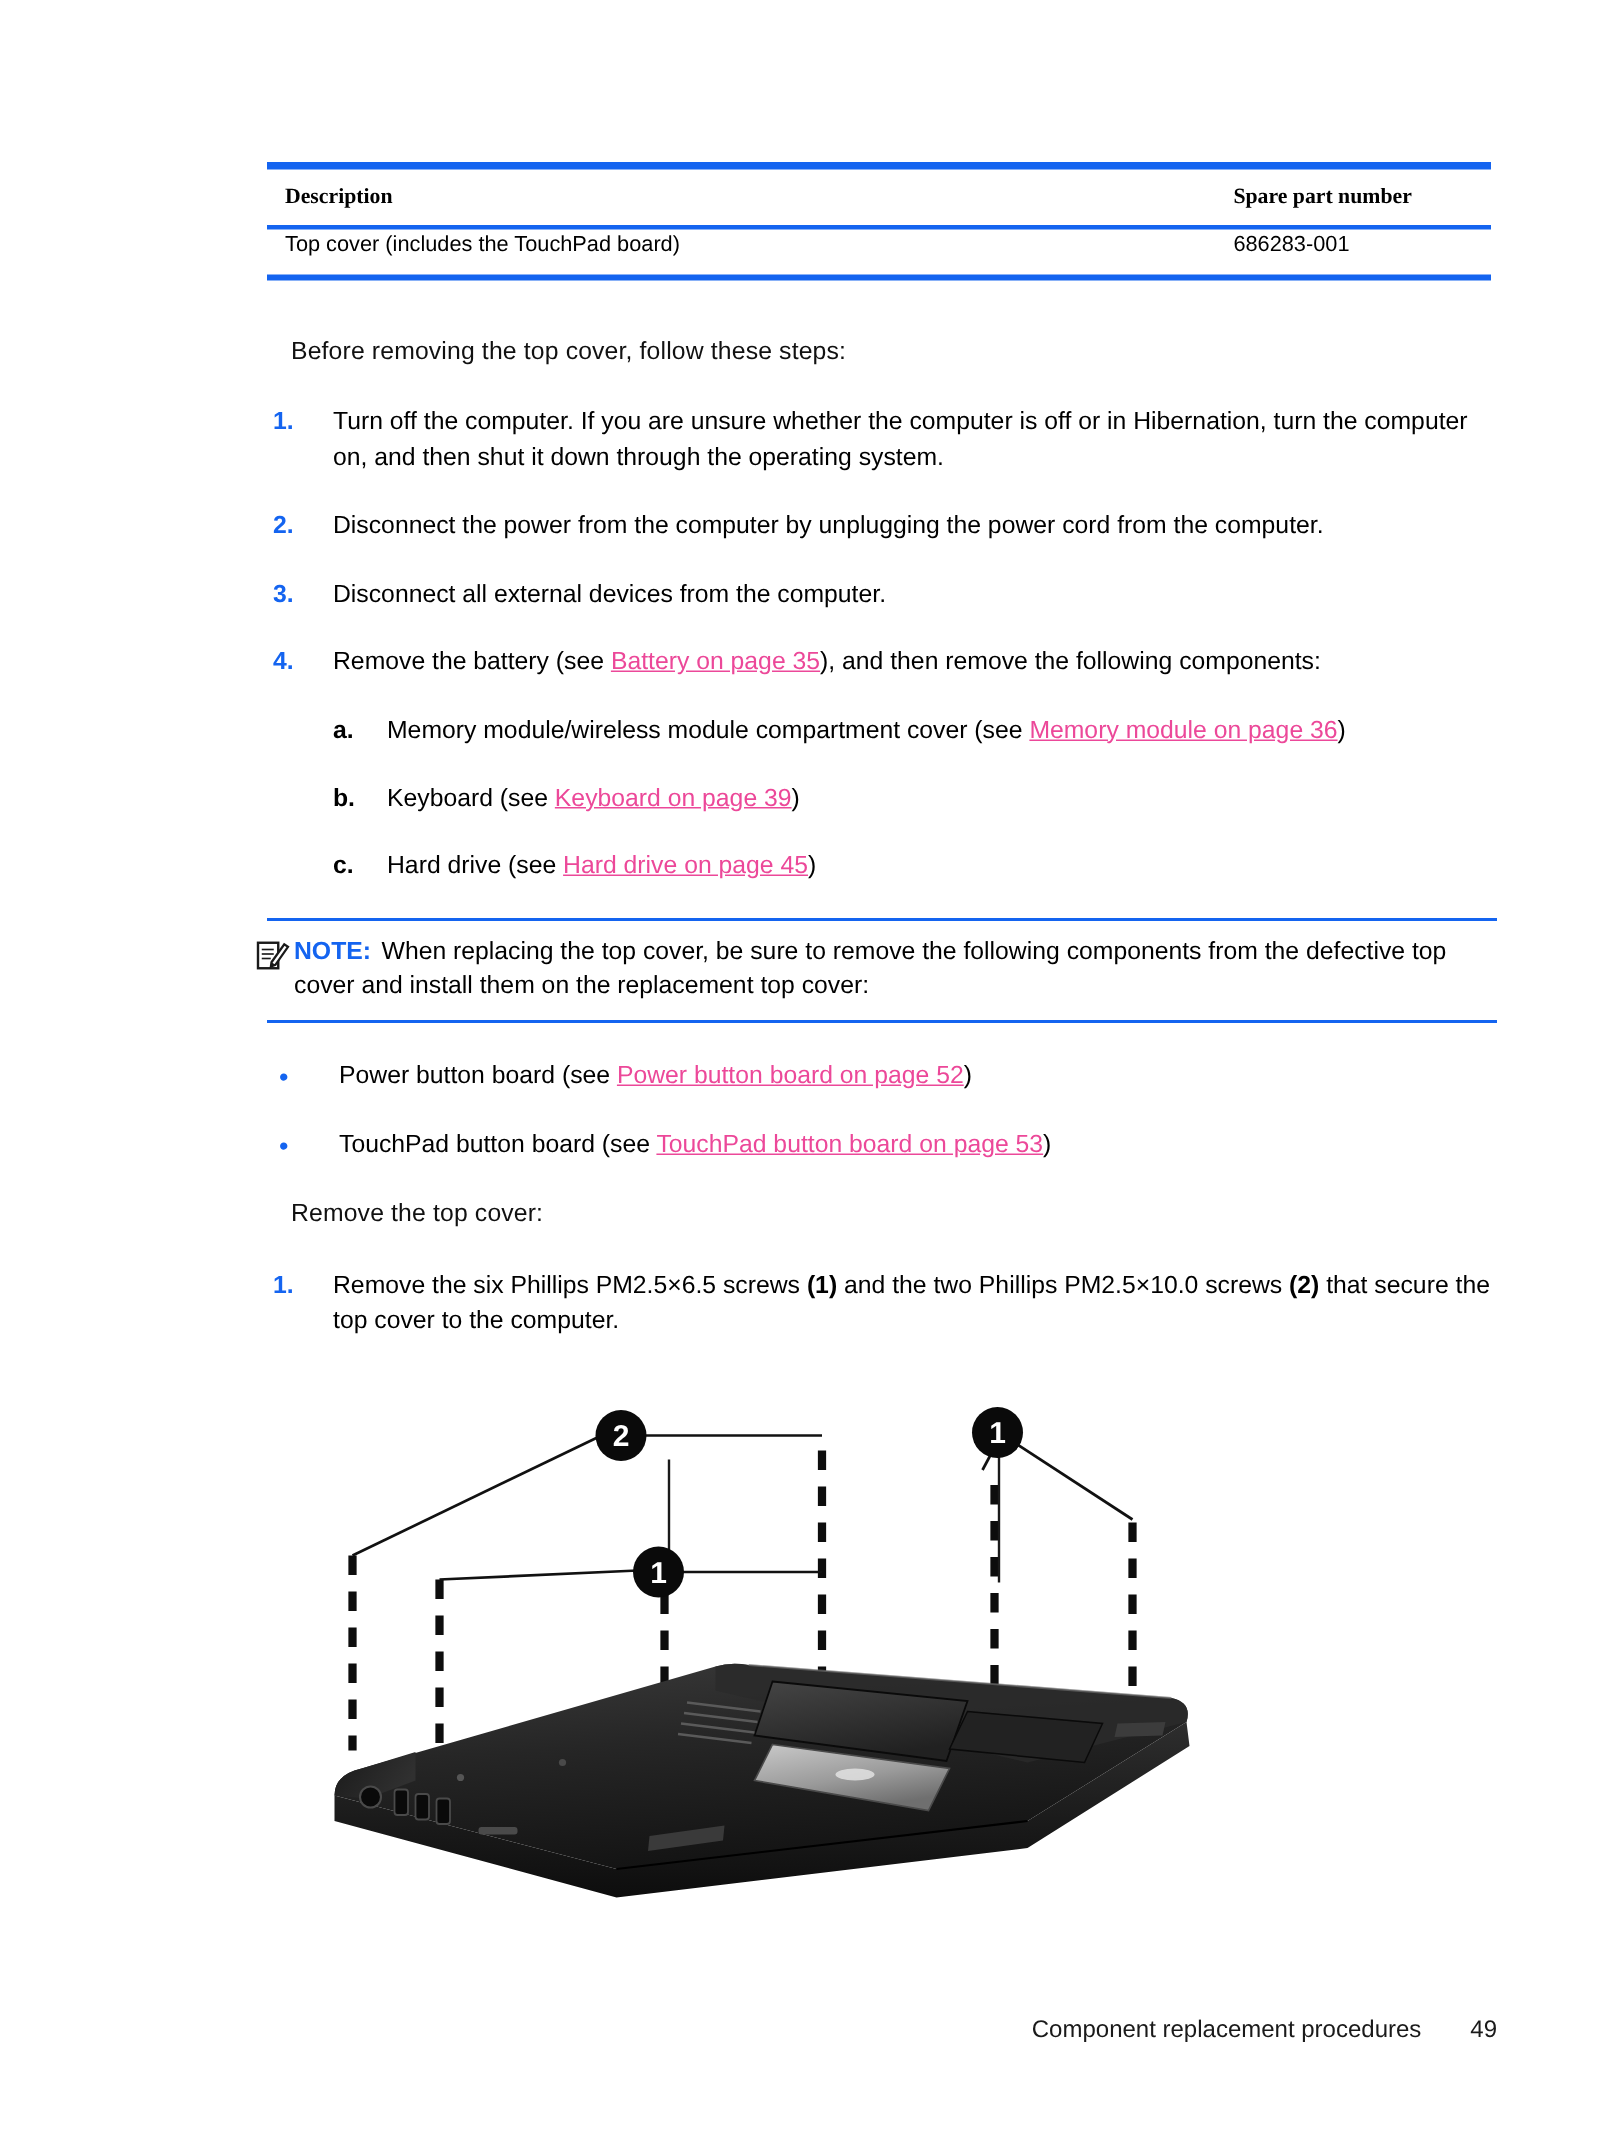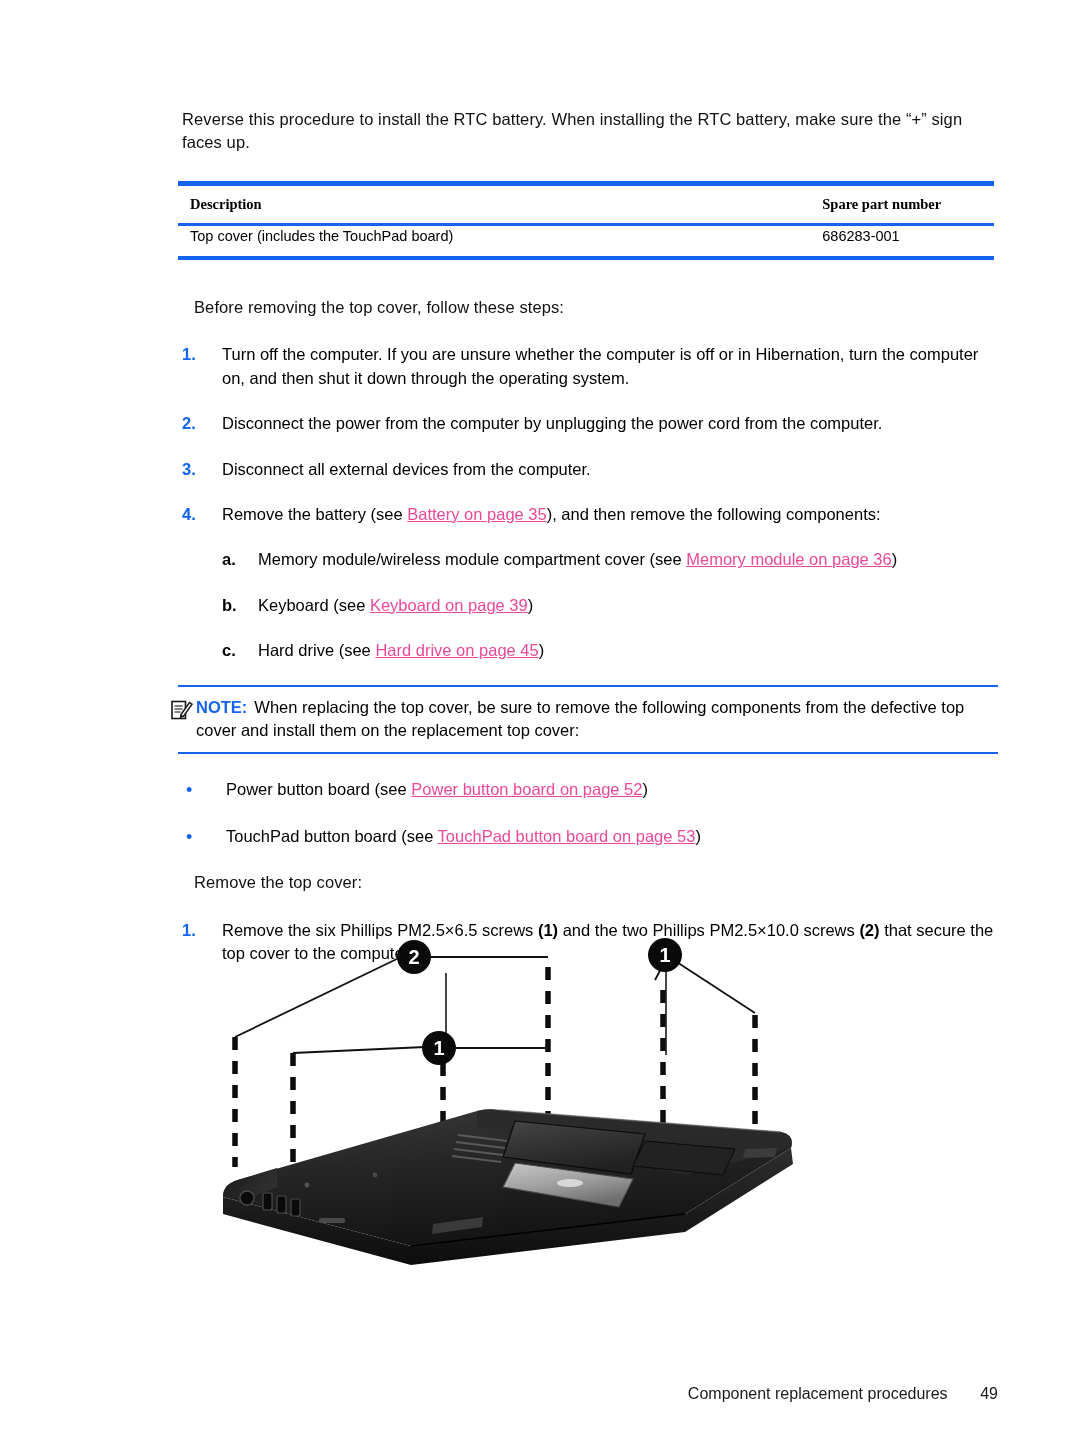--- a/index.html
+++ b/index.html
@@ -196,31 +196,29 @@
     top: 1345px;
     width: 816px;
     text-align: right;
     font-size: 16px;
     color: #1a1a1a;
   }
   .footer-page {
     display: inline-block;
     width: 46px;
     text-align: right;
-    margin-top: 40px;
   }
 </style>
 </head>
 <body>
 
 <div class="page">
 
   <div class="content">
 
-    <p class="body-text intro-para">Reverse this procedure to install the RTC battery. When installing the RTC battery, make sure the “+” sign faces up.</p>
 
 
     <table class="parts-table">
       <thead>
         <tr>
           <th class="col-desc">Description</th>
           <th class="col-part">Spare part number</th>
         </tr>
       </thead>
       <tbody>

